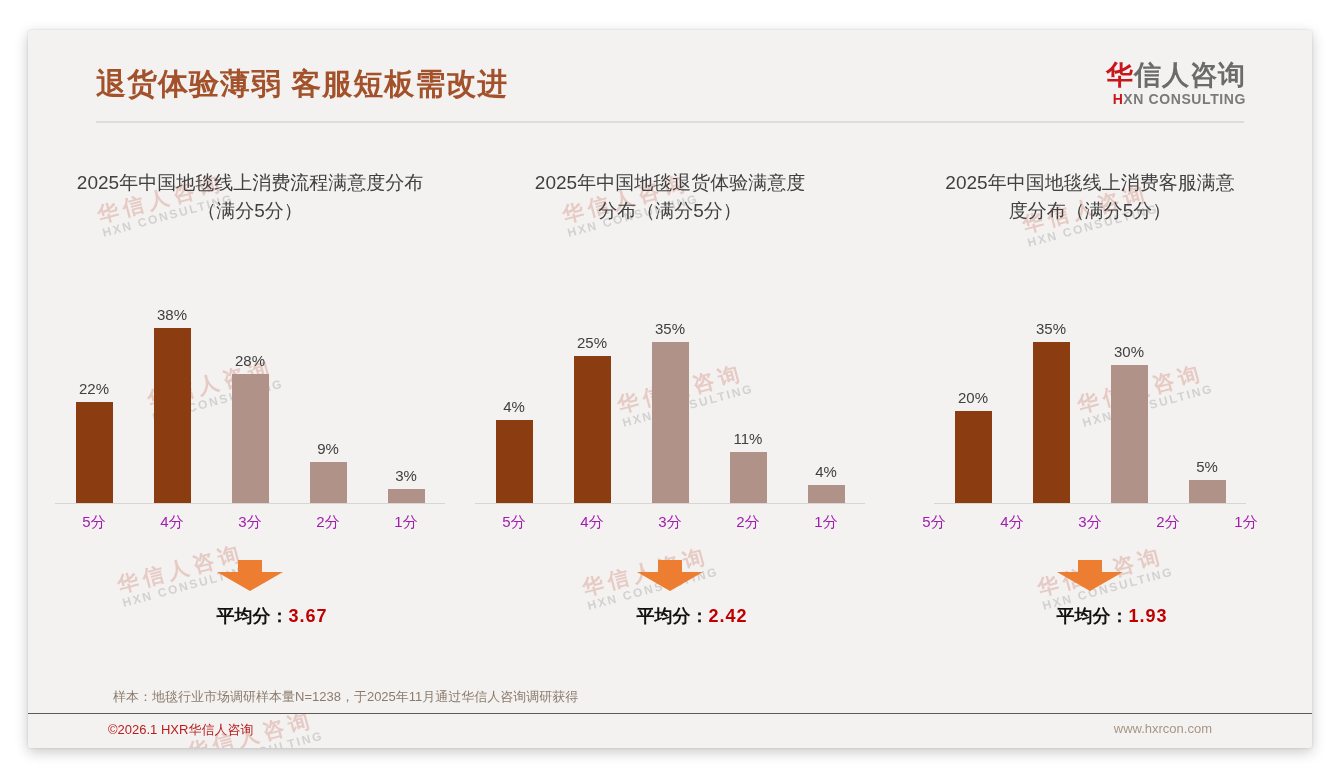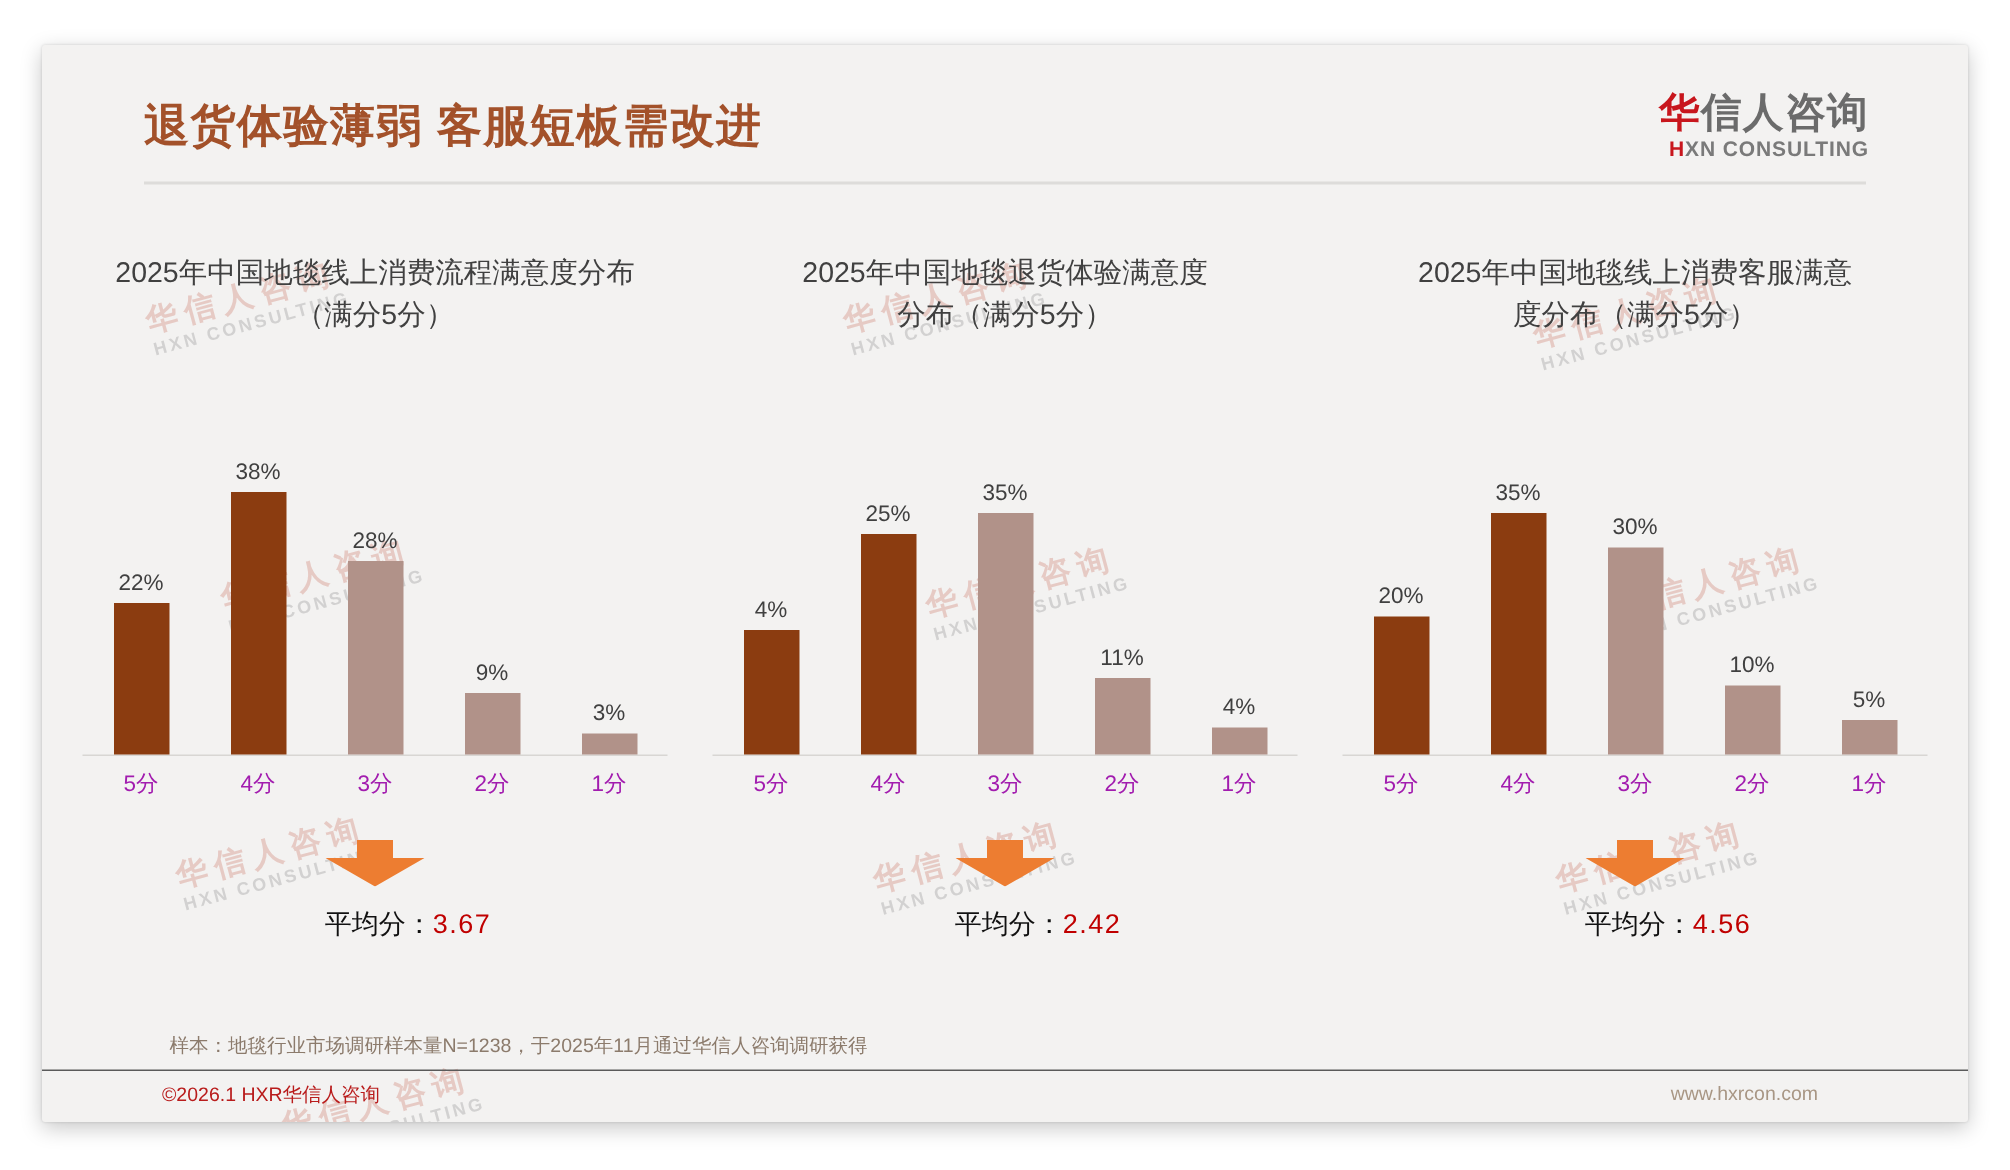--- a/index.html
+++ b/index.html
@@ -34,21 +34,21 @@
   .chart-title{font-size:19px;font-weight:normal;color:#404040;text-align:center;line-height:1.45;height:64px;}
   .plot{display:flex;align-items:flex-end;height:240px;margin-top:30px;border-bottom:1px solid #D8D6D3;}
   .cell{width:78px;display:flex;flex-direction:column;align-items:center;justify-content:flex-end;}
   .bar-label{font-size:15px;color:#404040;margin-bottom:5px;}
   .bar{width:37px;}
   .bar.dark{background:var(--bar-dark);}
   .bar.light{background:var(--bar-light);}
   .cats{display:flex;margin-top:9px;}
   .cat{width:78px;text-align:center;font-size:15px;color:#a21caf;}
   .arrow-area{margin-top:28px;height:31px;}
-  .avg{margin-top:13px;font-size:18px;font-weight:normal;color:#111111;margin-left:44px;}
+  .avg{margin-top:13px;font-size:18px;font-weight:bold;color:#111111;margin-left:44px;}
   .avg .num{color:var(--avg-red);letter-spacing:1px;}
   
   .footnote{position:absolute;z-index:1;bottom:42px;left:85px;font-size:13px;color:#8C7B6C;}
   .separator{position:absolute;z-index:1;bottom:34px;left:0;right:0;height:1px;background:#5A5A5A;}
   .footer-row{position:absolute;z-index:1;bottom:9px;left:80px;right:100px;display:flex;justify-content:space-between;}
   .footer-left{font-size:13px;color:#b91c1c;}
   .footer-right{font-size:13px;color:#A89684;}
 </style>
 </head>
 <body>
@@ -205,41 +205,37 @@
             </div>
             <div class="cell">
               <div class="bar-label">35%</div>
               <div class="bar dark" style="height: 161px;"></div>
             </div>
             <div class="cell">
               <div class="bar-label">30%</div>
               <div class="bar light" style="height: 138px;"></div>
             </div>
             <div class="cell">
-              <div class="bar-label">10%</div>
-              <div class="bar light" style="height: 46px;"></div>
-            </div>
-            <div class="cell">
               <div class="bar-label">5%</div>
               <div class="bar light" style="height: 23px;"></div>
             </div>
           </div>
         <div class="cats">
             <div class="cat">5分</div>
             <div class="cat">4分</div>
             <div class="cat">3分</div>
             <div class="cat">2分</div>
             <div class="cat">1分</div>
           </div>
         <div class="arrow-area">
           <svg width="66" height="31" viewBox="0 0 66 31">
               <polygon class="arrow-shape" points="21,0 45,0 45,12 66,12 33,31 0,12 21,12" fill="#ED7D31"></polygon>
             </svg>
         </div>
-        <div class="avg"><span>平均分：</span><span class="num">4.56</span></div>
+        <div class="avg"><span>平均分：</span><span class="num">1.93</span></div>
       </div>
 
     </div>
 
     <div class="footnote">样本：地毯行业市场调研样本量N=1238，于2025年11月通过华信人咨询调研获得</div>
     <div class="separator"></div>
     <div class="footer-row">
       <div class="footer-left">©2026.1 HXR华信人咨询</div>
       <div class="footer-right">www.hxrcon.com</div>
     </div>

